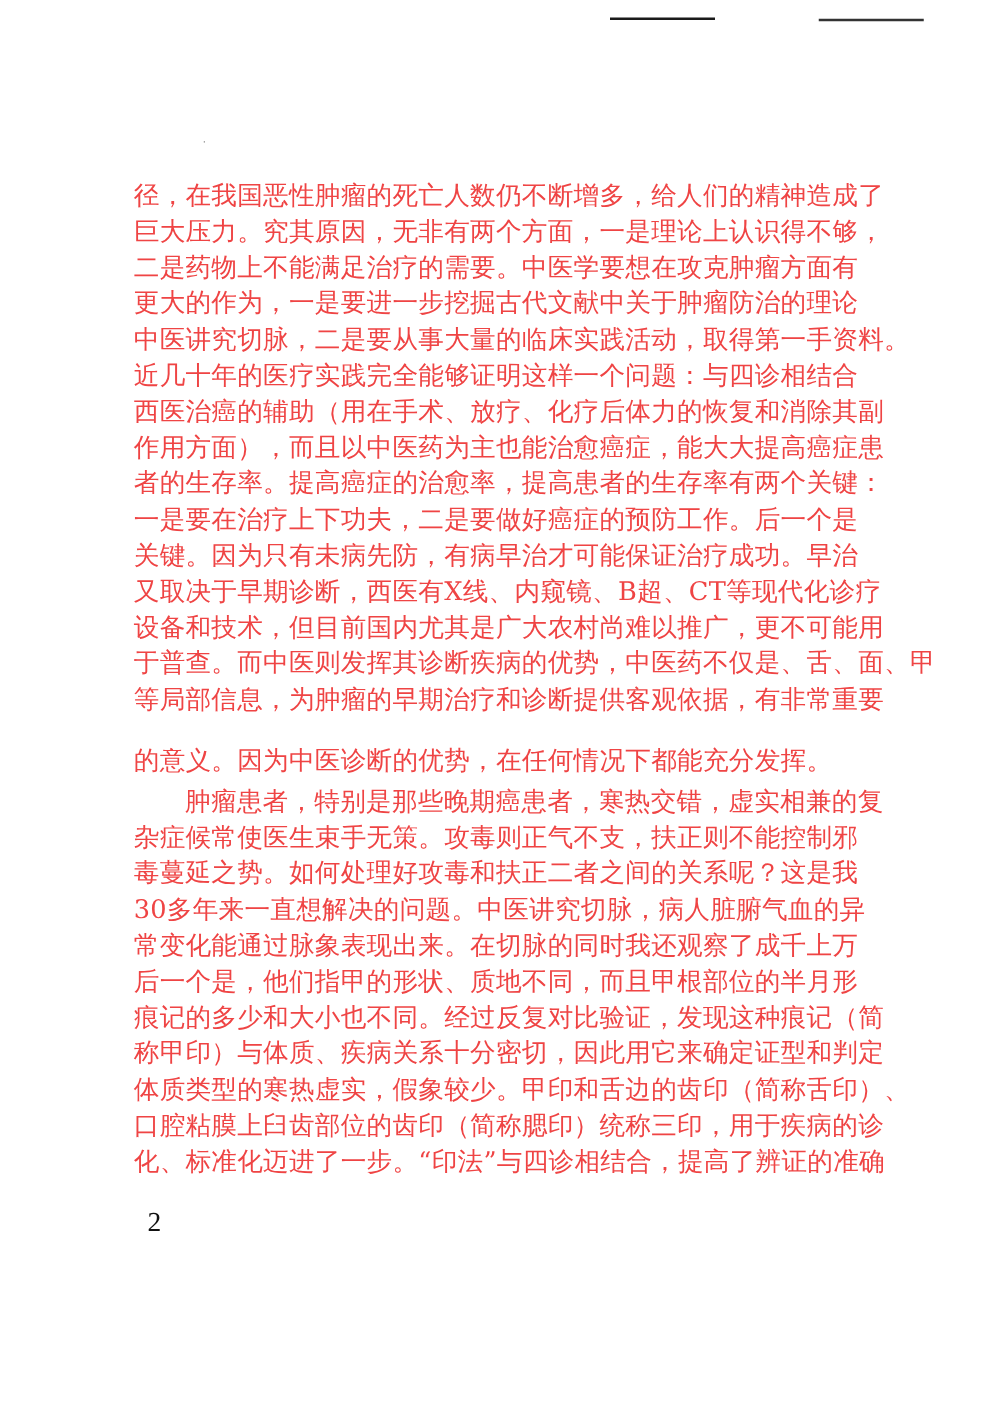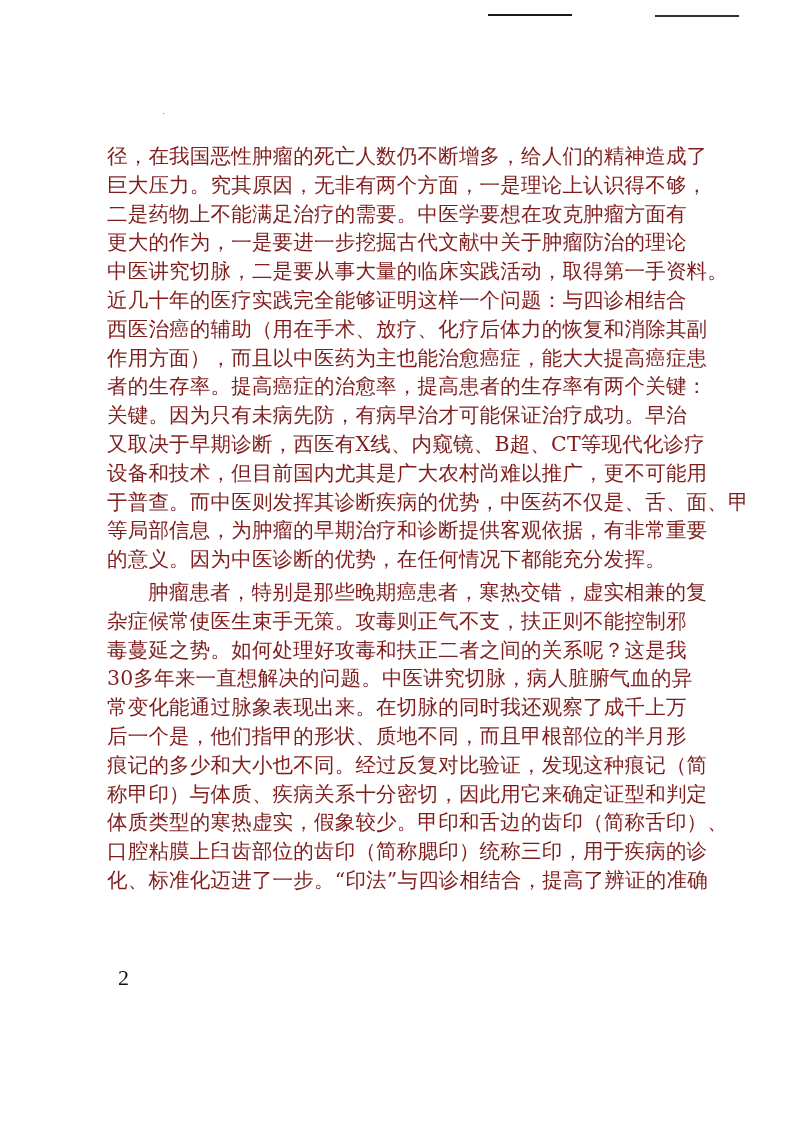--- a/index.html
+++ b/index.html
@@ -8,31 +8,31 @@
   .rule-left { left: 488px; top: 14px; width: 84px; }
   .rule-right { left: 655px; top: 15px; width: 84px; background: #333; }
   .speck { position: absolute; left: 163px; top: 113px; width: 1px; height: 1px; background: #888; }
   .page {
     position: absolute;
     left: 107px;
     top: 142px;
     width: 578px;
     font-family: "DejaVu Serif", "Liberation Serif", serif;
     font-size: 20.5px;
-    color: #7f1d1d;
+    color: #ef4444;
   }
   .line {
     height: 28.8px;
     line-height: 28.8px;
     white-space: nowrap;
     text-align: justify;
     text-align-last: justify;
     letter-spacing: 0.2px;
   }
-  .line.last { text-align-last: left; }
+  .line.last { text-align-last: left; margin-top: 20px; }
   .indent { padding-left: 41px; }
   .para-gap { height: 4px; }
   .page-number {
     position: absolute;
     left: 118px;
     top: 965px;
     font-family: "Liberation Serif", serif;
     font-size: 22px;
     color: #111;
   }
@@ -48,20 +48,21 @@
   <div>
     <div class="line">径，在我国恶性肿瘤的死亡人数仍不断增多，给人们的精神造成了</div>
     <div class="line">巨大压力。究其原因，无非有两个方面，一是理论上认识得不够，</div>
     <div class="line">二是药物上不能满足治疗的需要。中医学要想在攻克肿瘤方面有</div>
     <div class="line">更大的作为，一是要进一步挖掘古代文献中关于肿瘤防治的理论</div>
     <div class="line">中医讲究切脉，二是要从事大量的临床实践活动，取得第一手资料。</div>
     <div class="line">近几十年的医疗实践完全能够证明这样一个问题：与四诊相结合</div>
     <div class="line">西医治癌的辅助（用在手术、放疗、化疗后体力的恢复和消除其副</div>
     <div class="line">作用方面），而且以中医药为主也能治愈癌症，能大大提高癌症患</div>
     <div class="line">者的生存率。提高癌症的治愈率，提高患者的生存率有两个关键：</div>
+    <div class="line">一是要在治疗上下功夫，二是要做好癌症的预防工作。后一个是</div>
     <div class="line">关键。因为只有未病先防，有病早治才可能保证治疗成功。早治</div>
     <div class="line">又取决于早期诊断，西医有X线、内窥镜、B超、CT等现代化诊疗</div>
     <div class="line">设备和技术，但目前国内尤其是广大农村尚难以推广，更不可能用</div>
     <div class="line">于普查。而中医则发挥其诊断疾病的优势，中医药不仅是、舌、面、甲</div>
     <div class="line">等局部信息，为肿瘤的早期治疗和诊断提供客观依据，有非常重要</div>
     <div class="line last">的意义。因为中医诊断的优势，在任何情况下都能充分发挥。</div>
   </div>
   <div class="para-gap"></div>
   <div>
     <div class="line indent">肿瘤患者，特别是那些晚期癌患者，寒热交错，虚实相兼的复</div>

